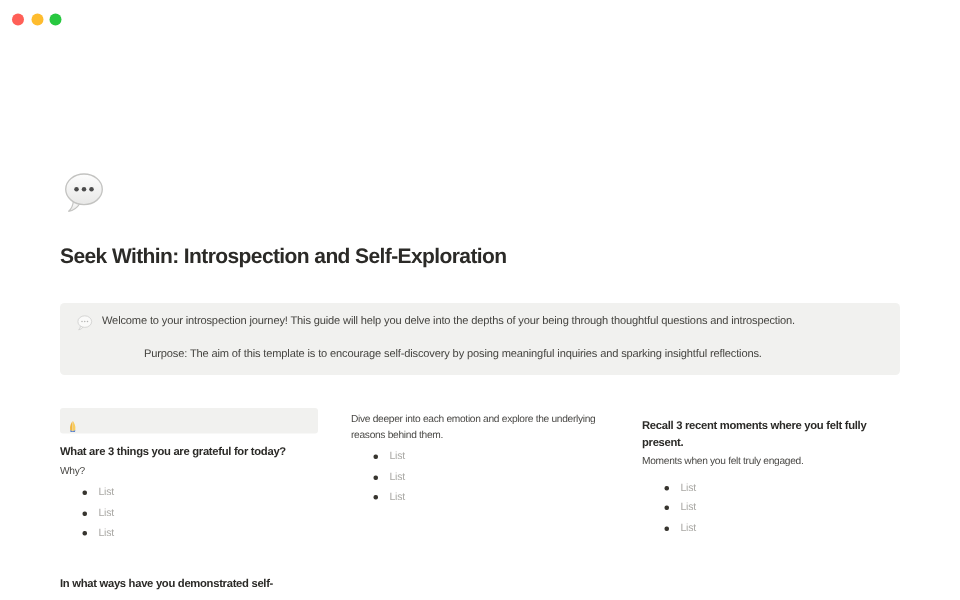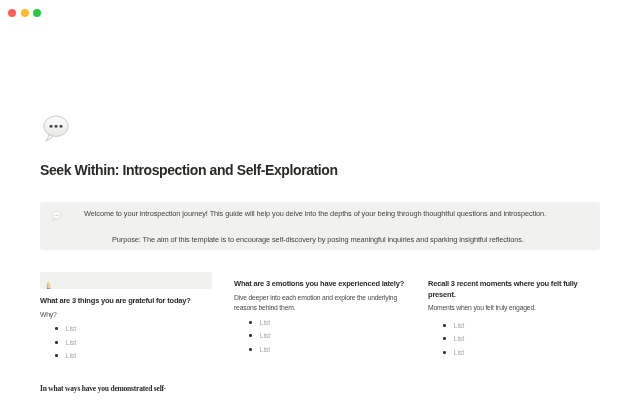--- a/index.html
+++ b/index.html
@@ -22,21 +22,21 @@
     font-size:14px;font-weight:700;color:#2b2a27;letter-spacing:-0.4px;
   }
   
   .callout{
     position:absolute;left:40px;top:202px;width:560px;height:48px;
     background:#f1f1ef;border-radius:3px;box-sizing:border-box;
   }
   .callout-icon{position:absolute;left:11px;top:6px;width:11px;height:11px;}
   .callout-text{position:absolute;left:28px;top:0;right:8px;}
   .callout-text p{
-    margin:16px;padding:0;font-size:7.4px;line-height:10px;color:#44433f;
+    margin:0;padding:0;font-size:7.4px;line-height:10px;color:#44433f;
     letter-spacing:-0.1px;
   }
   .callout-text p.l1{margin-top:7px;}
   .callout-text p.l2{margin-top:12px;padding-left:28px;}
   
   .col{position:absolute;top:272px;width:176px;height:128px;overflow:hidden;}
   .col.c1{left:40px;}
   .col.c2{left:234px;}
   .col.c3{left:428px;}
   .col-head{
@@ -46,21 +46,21 @@
   }
   .col-head .h-label{
     font-size:9.3px;font-weight:700;color:#2b2a27;letter-spacing:-0.15px;
     white-space:nowrap;
   }
   .h-emoji{width:9px;height:9px;flex:0 0 auto;}
   .q{
     margin:7px 0 0 0;font-size:7.5px;font-weight:700;color:#2b2a27;
     line-height:10.5px;letter-spacing:-0.2px;
   }
-  .q.q2{margin-top:21px;font-family:Liberation Serif, serif;}
+  .q.q2{margin-top:21px;}
   .sub{
     margin:3px 0 0 0;font-size:6.8px;color:#4a4946;line-height:10.5px;
     letter-spacing:-0.2px;
   }
   ul.blist{list-style:none;margin:2px 0 0 0;padding:0;}
   ul.blist.late{margin-top:5px;}
   ul.blist li{display:flex;align-items:center;height:13.5px;}
   .dot{width:2.6px;height:2.6px;border-radius:50%;background:#37352f;margin-left:15px;flex:0 0 auto;}
   .li-text{margin-left:8px;font-size:7px;color:#a9a8a4;letter-spacing:-0.1px;}
 </style>
@@ -132,21 +132,20 @@
         </li>
       <li>
           <span class="dot"></span>
           <span class="li-text">List</span>
         </li>
     </ul>
     <p class="q q2">In what ways have you demonstrated self-</p>
   </div>
 
   <div class="col c2">
-    <p class="q">What are 3 emotions you have experienced lately?</p>
     <p class="sub">Dive deeper into each emotion and explore the underlying reasons behind them.</p>
     <ul class="blist">
       <li>
           <span class="dot"></span>
           <span class="li-text">List</span>
         </li>
       <li>
           <span class="dot"></span>
           <span class="li-text">List</span>
         </li>

